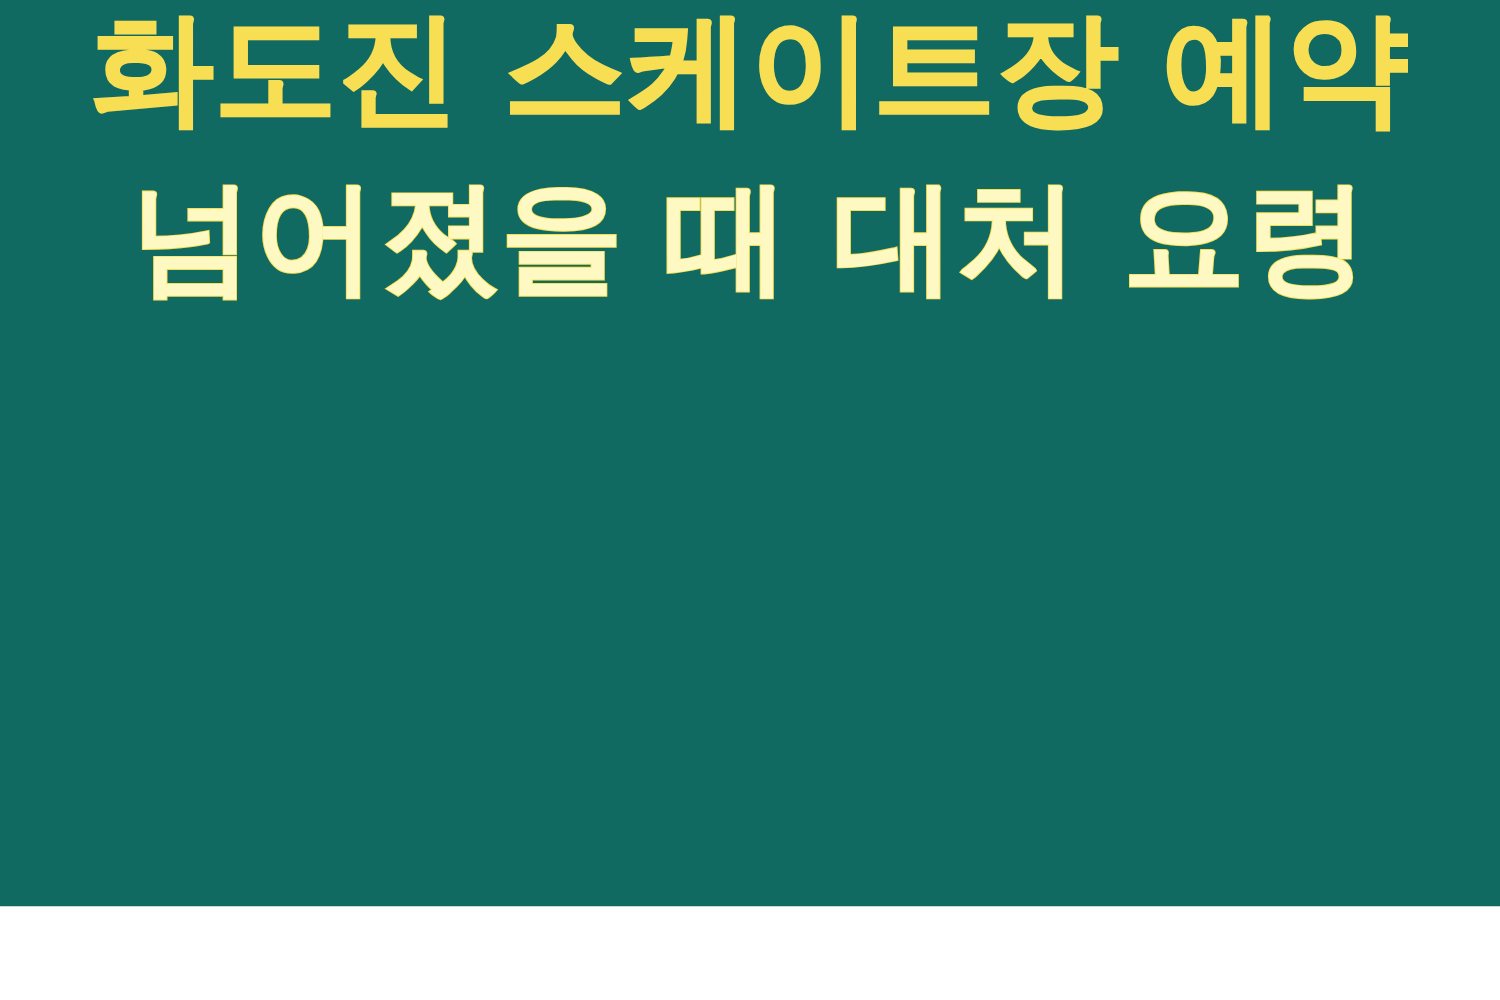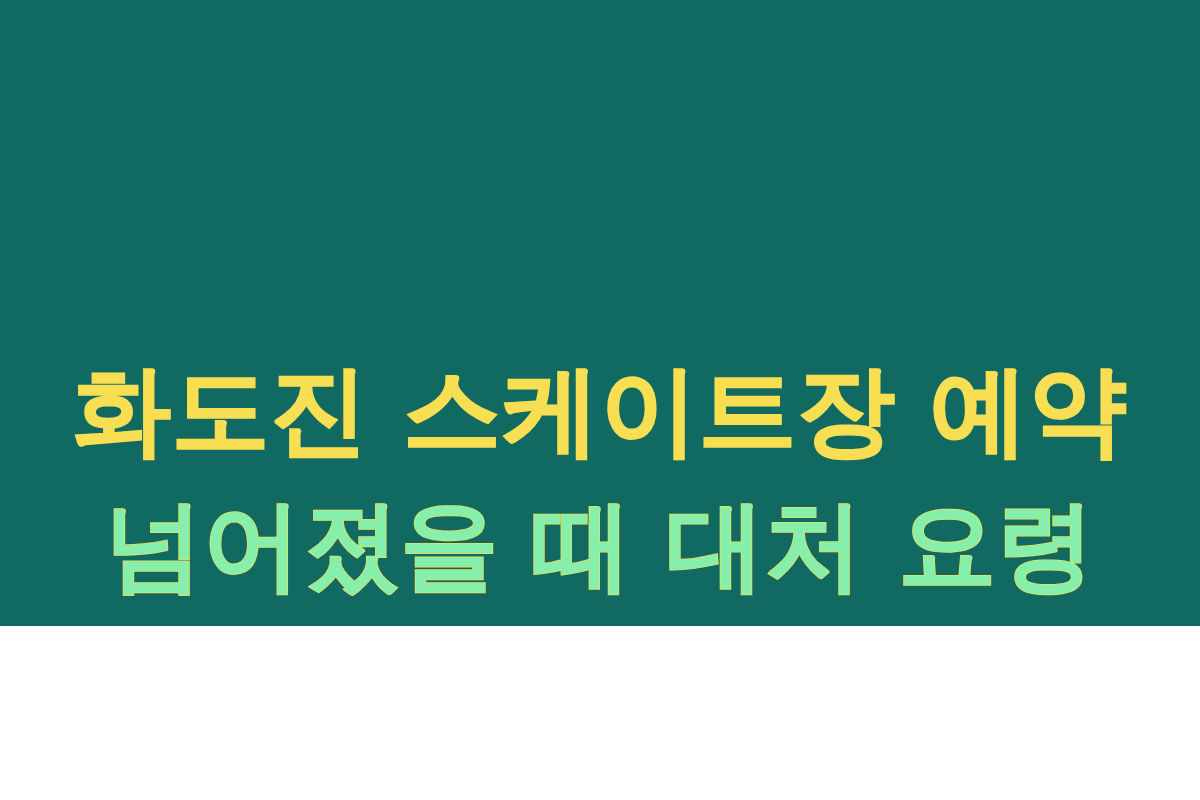--- a/index.html
+++ b/index.html
@@ -11,26 +11,26 @@
   body {
     width: 1200px;
     height: 800px;
     overflow: hidden;
     font-family: "Liberation Sans", "DejaVu Sans", sans-serif;
   }
 
   #banner {
     position: relative;
     width: 1200px;
-    height: 626px;
+    height: 725px;
     box-sizing: border-box;
     display: flex;
     flex-direction: column;
     align-items: center;
-    justify-content: flex-end;
+    justify-content: flex-start;
     background: #116a61;
   }
 
   #title-block {
     width: 100%;
     display: flex;
     flex-direction: column;
     align-items: center;
     justify-content: center;
     
@@ -64,17 +64,17 @@
 </style>
 </head>
 <body>
 
 <div id="banner" style="background: rgb(17, 106, 97);">
 
   <div id="title-block">
 
     <span class="title-line line-1" style="color: rgb(247, 222, 83); -webkit-text-stroke: 1.5px rgb(247, 222, 83);">화도진 스케이트장 예약</span>
 
-    <span class="title-line line-2" style="color: #86efac; -webkit-text-stroke: 1.5px rgb(247, 222, 83);">넘어졌을 때 대처 요령</span>
+    <span class="title-line line-2" style="color: #fef9c3; -webkit-text-stroke: 1.5px rgb(247, 222, 83);">넘어졌을 때 대처 요령</span>
 
   </div>
 
 </div>
 
 </body></html>

